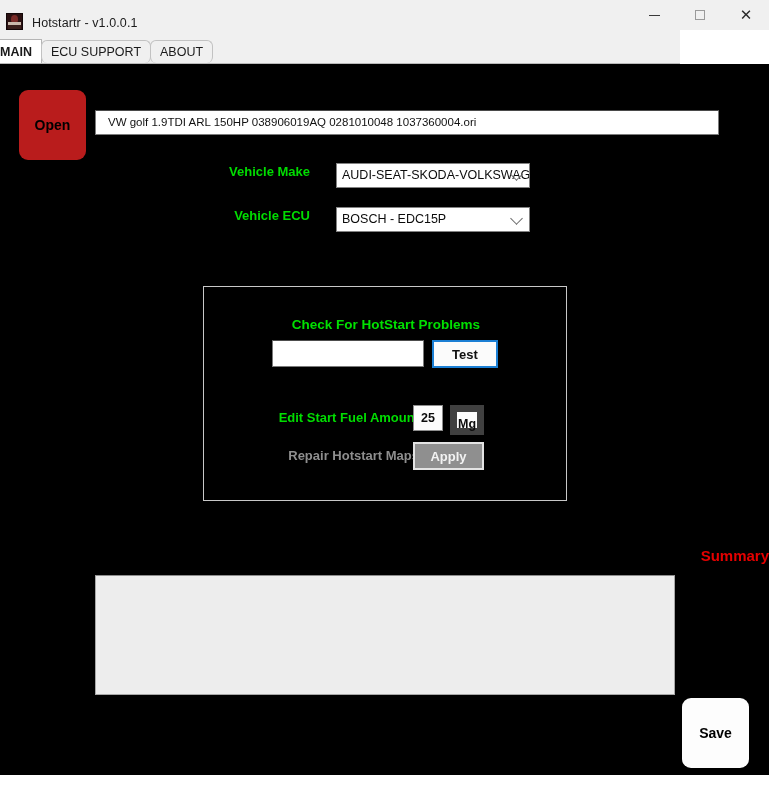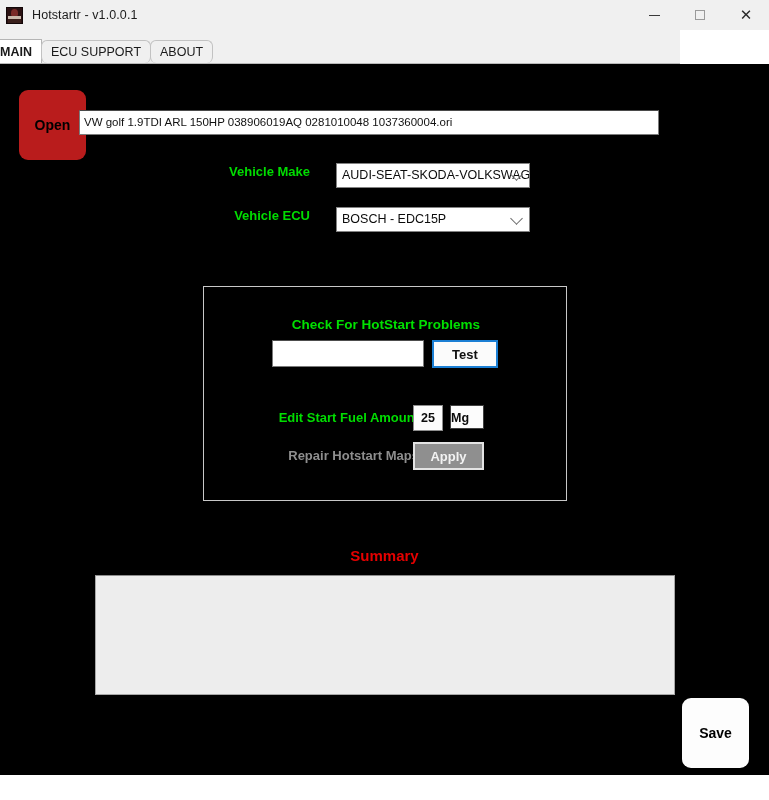--- a/index.html
+++ b/index.html
@@ -21,21 +21,21 @@
     background: #ffffff;
   }
 
   
   .titlebar {
     position: absolute;
     left: 0; top: 0;
     width: 769px; height: 30px;
     background: #f0f0f0;
     display: flex;
-    align-items: center;
+    align-items: flex-end;
   }
   .app-icon {
     width: 17px; height: 17px;
     margin-left: 6px;
     margin-right: 9px;
     position: relative;
     background: #2b1112;
     border: 1px solid #120708;
     box-sizing: border-box;
     overflow: hidden;
@@ -156,30 +156,30 @@
     font-size: 14px;
     font-weight: 700;
     font-family: "Liberation Sans", sans-serif;
     cursor: pointer;
     padding: 0;
   }
 
   
   .filepath {
     position: absolute;
-    left: 79px; top: 46px;
-    width: 580px; height: 25px;
+    left: 95px; top: 46px;
+    width: 624px; height: 25px;
     background: #ffffff;
     border: 1px solid #7b7b7b;
     border-top-color: #4a4a4a;
     box-sizing: border-box;
     font-family: "Liberation Sans", sans-serif;
     font-size: 11.5px;
     color: #111111;
-    padding: 0 4px;
+    padding: 0 12px;
     line-height: 23px;
     white-space: nowrap;
     overflow: hidden;
   }
   .field-label {
     position: absolute;
     font-size: 13px;
     font-weight: 700;
     color: #00dd00;
     text-align: right;
@@ -274,28 +274,28 @@
     color: #0d0d0d;
     font-size: 12.5px;
     font-weight: 700;
     text-align: center;
     line-height: 24px;
     font-family: "Liberation Sans", sans-serif;
   }
   .fuel-unit {
     position: absolute;
     left: 246px; top: 118px;
-    width: 34px; height: 24px;
+    width: 34px; height: 30px;
     background: #fcfcfc;
-    border: 1px solid #404040;
+    border: 7px solid #404040;
     box-sizing: border-box;
     color: #0d0d0d;
     font-size: 12.5px;
     font-weight: 700;
-    text-align: left;
+    text-align: center;
     line-height: 24px;
     font-family: "Liberation Sans", sans-serif;
     cursor: pointer;
     padding: 0;
   }
   .repair-label {
     position: absolute;
     left: 60px; top: 161px;
     width: 155px;
     text-align: right;
@@ -318,21 +318,21 @@
     font-family: "Liberation Sans", sans-serif;
     cursor: default;
     padding: 0;
   }
 
   
   .summary-title {
     position: absolute;
     left: 0; top: 483px;
     width: 769px;
-    text-align: center;
+    text-align: right;
     color: #e50000;
     font-size: 15px;
     font-weight: 700;
     font-family: "Liberation Sans", sans-serif;
   }
   .summary-box {
     position: absolute;
     left: 95px; top: 511px;
     width: 580px; height: 120px;
     background: #ededed;

